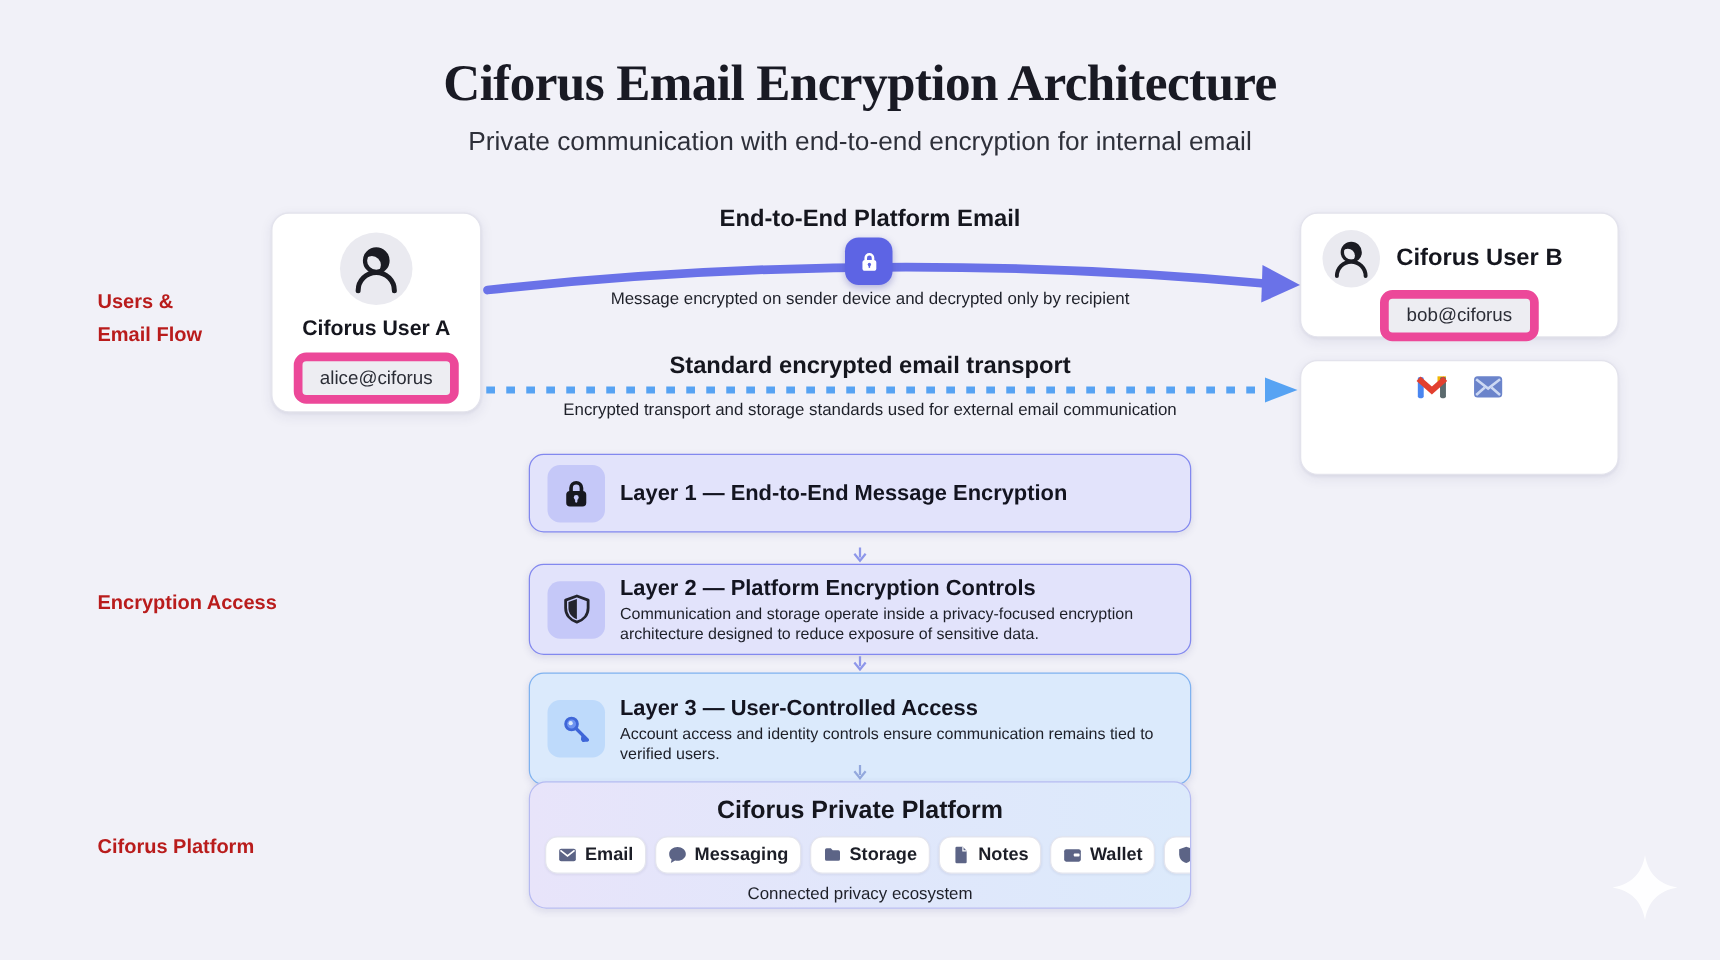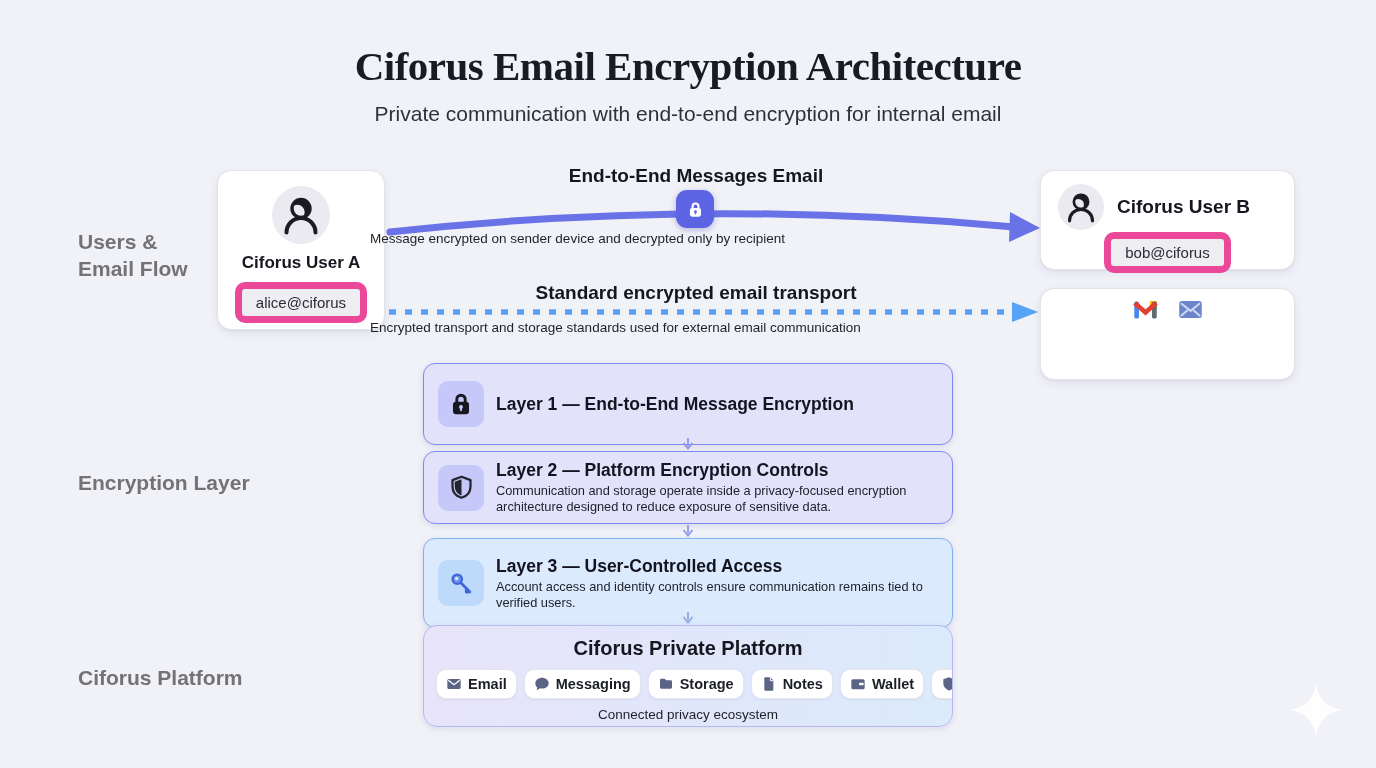--- a/index.html
+++ b/index.html
@@ -22,21 +22,21 @@
     font-family:Liberation Serif, serif;
   }
   .page-subtitle {
     top:102px; left:0; width:100%;
     text-align:center;
     font-size:21px; color:#2e303a;
   }
 
   
   .section-label {
-    font-size:21px; font-weight:700; color:#737373; line-height:27px;
+    font-size:16px; font-weight:700; color:#b91c1c; line-height:27px;
   }
   .lbl-users { left:78px; top:228px; width:150px; }
   .lbl-layers { left:78px; top:469px; }
   .lbl-platform { left:78px; top:664px; }
 
   
   .card {
     position:absolute; background:#fff;
     border:1px solid #e3e3ec; border-radius:14px;
     box-shadow:0 3px 10px rgba(40,40,90,.08), 0 1px 2px rgba(40,40,90,.05);
@@ -61,38 +61,38 @@
   .card-external { left:1040px; top:288px; width:255px; height:92px; text-align:center; }
   .ext-title { font-size:19px; font-weight:700; color:#15161e; margin-top:15px; }
   .ext-icons { display:flex; justify-content:center; gap:18px; margin-top:7px; }
 
   
   .flow-title {
     left:398px; width:596px; text-align:center;
     font-size:19px; font-weight:700; color:#15161e;
   }
   .flow-caption {
-    left:370px; width:652px; 
+    left:370px; width:652px; text-align:center;
     font-size:13.5px; color:#1e2029;
   }
   .t-e2e { top:165px; }
   .c-e2e { top:231px; }
   .t-std { top:282px;text-align:center; }
   .c-std { top:320px; }
 
   .lock-badge {
     left:676px; top:190px; width:38px; height:38px;
     background:#5d64e4; border-radius:11px;
     display:flex; align-items:center; justify-content:center;
     box-shadow:0 2px 6px rgba(70,70,170,.35);
   }
 
   
   .layer {
-    position:absolute; left:423px; width:530px; height:82px;
+    position:absolute; left:423px; width:530px; height:63px;
     border-radius:12px;
     display:flex; align-items:center; gap:12px; padding:0 14px;
     box-shadow:0 2px 6px rgba(70,70,140,.13);
   }
   .layer.purple { background:#e2e3fb; border:1.5px solid #8288ef; }
   .layer.blue   { background:#dbeafc; border:1.5px solid #7fb2f0; }
   .icon-tile {
     width:46px; height:46px; border-radius:10px; flex:none;
     display:flex; align-items:center; justify-content:center;
   }
@@ -129,41 +129,41 @@
 </head>
 <body>
 
 <div class="abs page-title">Ciforus Email Encryption Architecture</div>
 <div class="abs page-subtitle">Private communication with end-to-end encryption for internal email</div>
 
 <div class="abs section-label lbl-users">
   <div>Users &amp;</div>
   <div>Email Flow</div>
 </div>
-<div class="abs section-label lbl-layers">Encryption Layer</div>
+<div class="abs section-label lbl-layers">Encryption Access</div>
 <div class="abs section-label lbl-platform">Ciforus Platform</div>
 
 <div class="card card-user-a">
   <div class="avatar-circle">
     <svg width="48" height="48" viewBox="0 0 48 48">
       <circle cx="24" cy="17.5" r="9" fill="#1b1c23"></circle>
       <circle cx="20.5" cy="21" r="7.2" fill="#eaeaf0"></circle>
       <circle cx="24" cy="17.5" r="9" fill="none" stroke="#1b1c23" stroke-width="3.4"></circle>
       <path d="M 9.5 41.5 a 14.5 14.5 0 0 1 29 0" fill="none" stroke="#1b1c23" stroke-width="4" stroke-linecap="round"></path>
     </svg>
   </div>
   <div class="user-name">Ciforus User A</div>
   <span class="pill">alice@ciforus</span>
 </div>
 
 <svg class="abs" style="left:386px; top:192px;" width="656" height="56">
   <path d="M 4 40 Q 312 6 628 35" fill="none" stroke="#6a72e8" stroke-width="7" stroke-linecap="round"></path>
   <polygon points="624,20 654,36 623,50" fill="#6a72e8"></polygon>
 </svg>
-<div class="abs flow-title t-e2e">End-to-End Messages Email</div>
+<div class="abs flow-title t-e2e">End-to-End Platform Email</div>
 <div class="abs lock-badge">
   <svg width="19" height="19" viewBox="0 0 24 24">
     <path d="M12 3a5 5 0 0 0-5 5v3h2.6V8a2.4 2.4 0 0 1 4.8 0v3H17V8a5 5 0 0 0-5-5z" fill="#ffffff"></path>
     <rect x="5" y="10" width="14" height="11" rx="2.6" fill="#ffffff"></rect>
     <circle cx="12" cy="14.6" r="1.7" fill="#5d64e4"></circle>
     <rect x="11.2" y="14.8" width="1.6" height="3.4" rx="0.8" fill="#5d64e4"></rect>
   </svg>
 </div>
 <div class="abs flow-caption c-e2e">Message encrypted on sender device and decrypted only by recipient</div>
 

